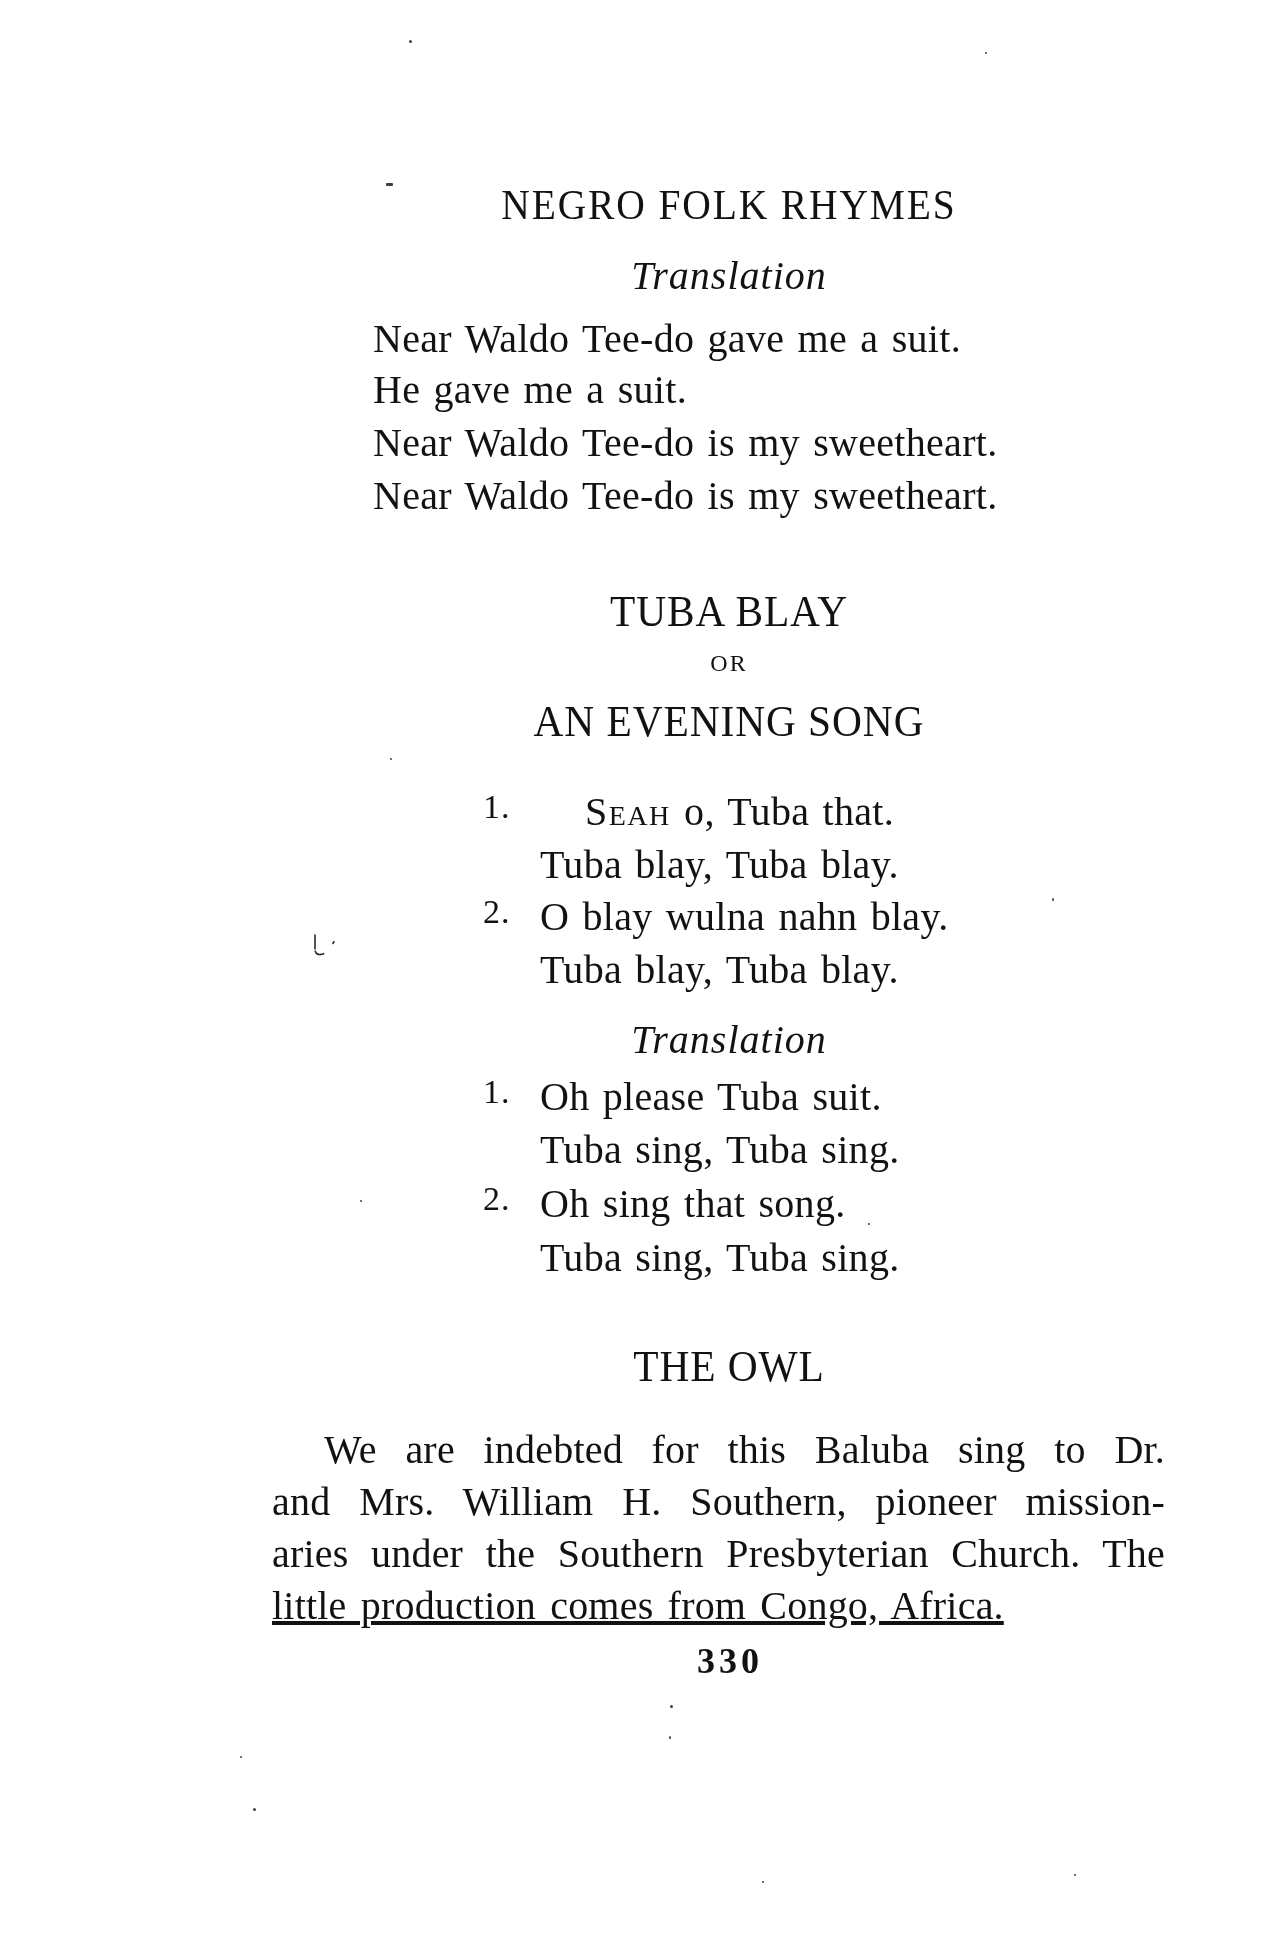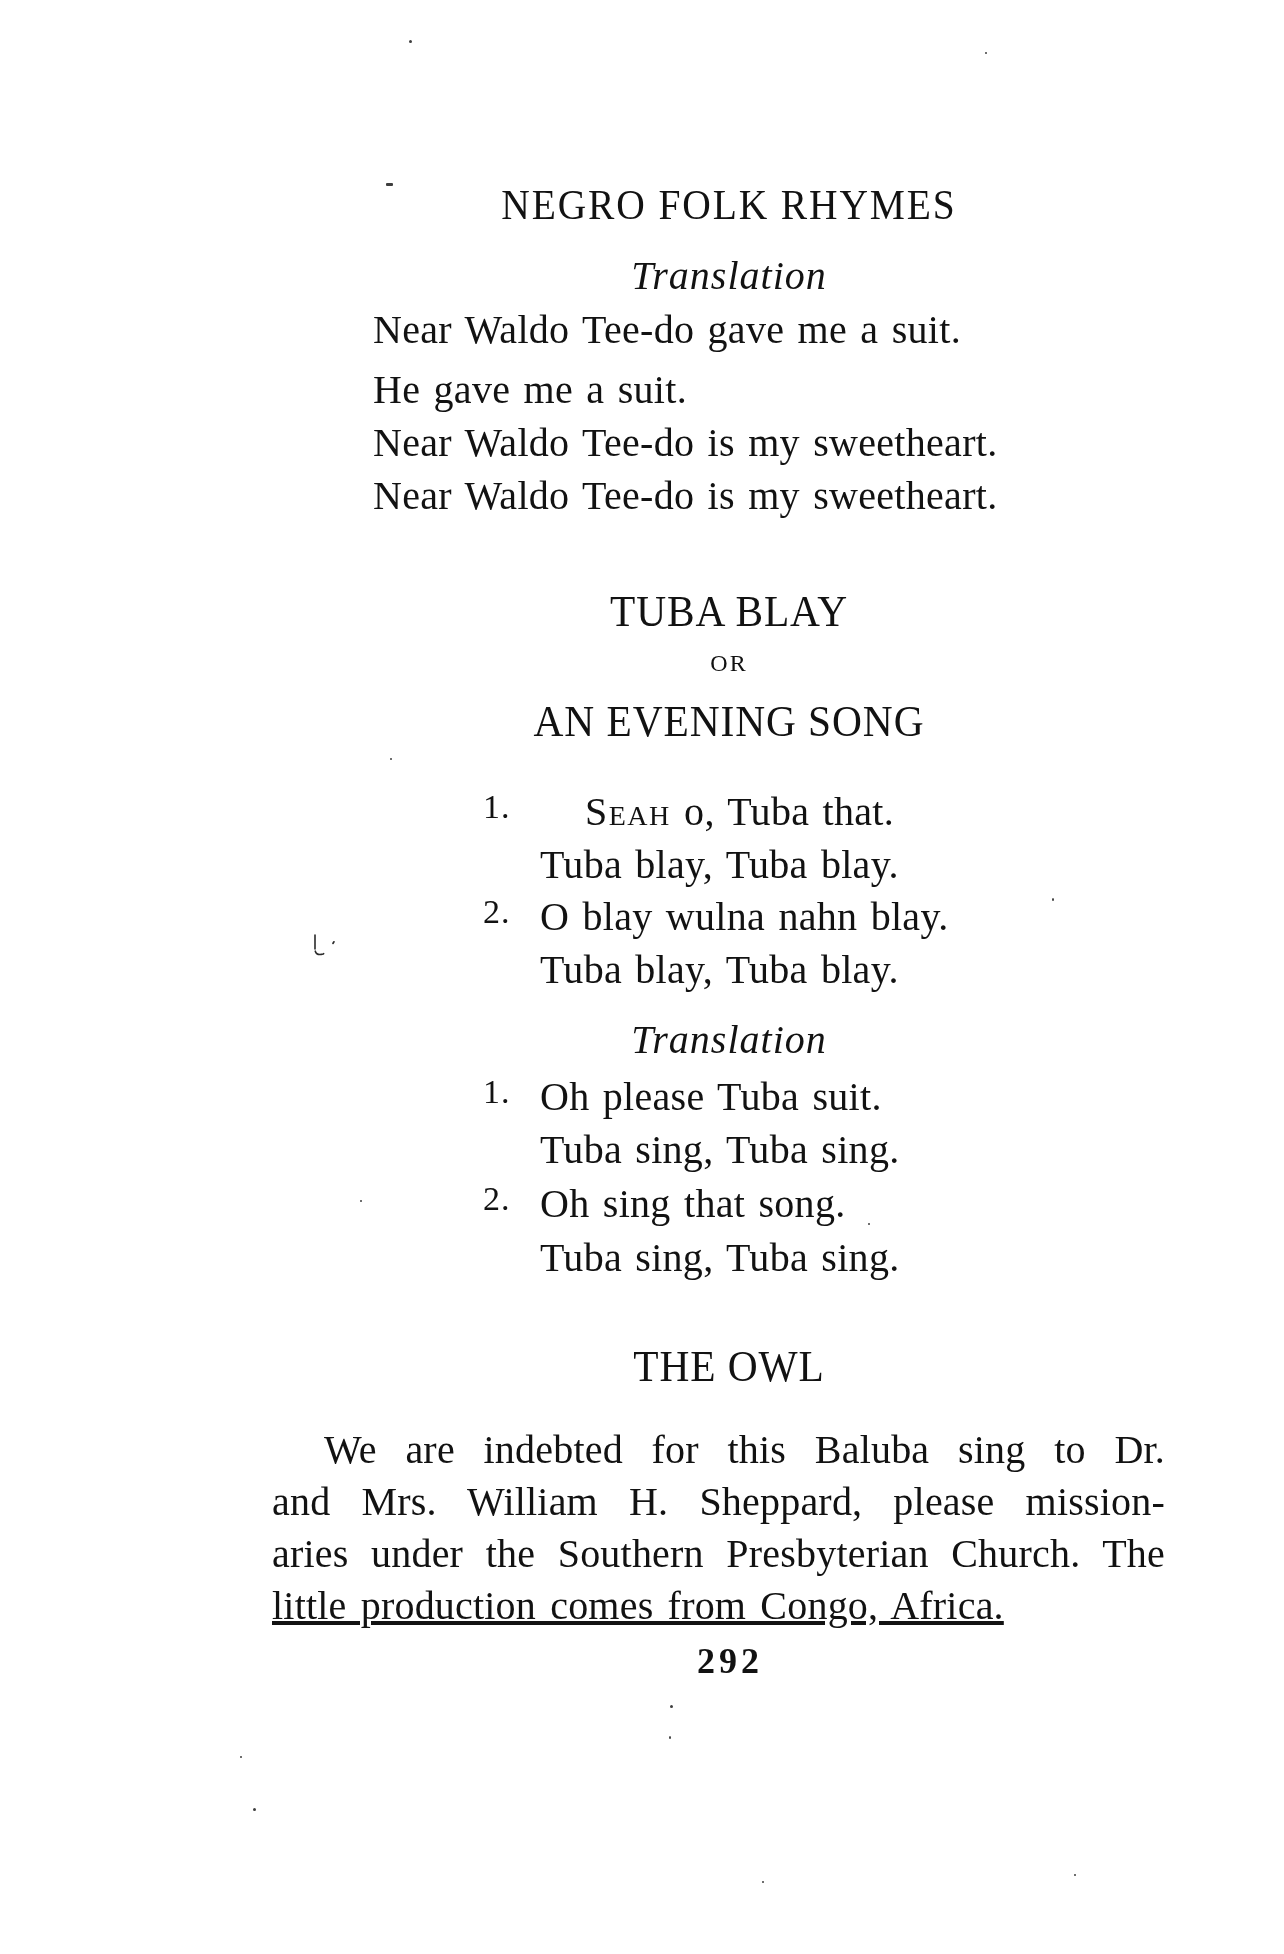--- a/index.html
+++ b/index.html
@@ -42,21 +42,21 @@
   .dash-speck { border-radius: 1px; }
   svg.checkmark { position: absolute; left: 312px; top: 934px; }
 </style>
 </head>
 <body>
 
 <div class="abs centercol running-head" style="top:181px">NEGRO FOLK RHYMES</div>
 
 <div class="abs centercol trans-label" style="top:252px">Translation</div>
 
-<div class="abs verse-line" style="left:373px; top:306px">Near Waldo Tee-do gave me a suit.</div>
+<div class="abs verse-line" style="left:373px; top:315px">Near Waldo Tee-do gave me a suit.</div>
 <div class="abs verse-line" style="left:373px; top:366px">He gave me a suit.</div>
 <div class="abs verse-line" style="left:373px; top:419px">Near Waldo Tee-do is my sweetheart.</div>
 <div class="abs verse-line" style="left:373px; top:472px">Near Waldo Tee-do is my sweetheart.</div>
 
 <div class="abs centercol section-title" style="top:585px">TUBA BLAY</div>
 <div class="abs centercol or-label" style="top:650px">OR</div>
 <div class="abs centercol section-title" style="top:695px">AN EVENING SONG</div>
 
 <div class="abs num-row" style="top:788px">
   <span class="vnum">1.</span>
@@ -91,26 +91,26 @@
   <span class="vtext"><span>Oh sing that song.</span></span>
 </div>
 <div class="abs num-row" style="top:1234px">
   <span class="vtext"><span>Tuba sing, Tuba sing.</span></span>
 </div>
 
 <div class="abs centercol section-title" style="top:1340px">THE OWL</div>
 
 <div class="abs paragraph" style="top:1424px">
   <div class="para-line para-first">We are indebted for this Baluba sing to Dr.</div>
-  <div class="para-line">and Mrs. William H. Sheppard, please mission-</div>
+  <div class="para-line">and Mrs. William H. Southern, pioneer mission-</div>
   <div class="para-line">aries under the Southern Presbyterian Church.  The</div>
   <div class="para-line para-last">little production comes from Congo, Africa.</div>
 </div>
 
-<div class="abs page-number" style="left:640px; width:180px; text-align:center; top:1640px">292</div>
+<div class="abs page-number" style="left:640px; width:180px; text-align:center; top:1640px">330</div>
 
 <div class="speck" style="left:409px; top:40px"></div>
 <div class="speck dash-speck" style="left:386px; top:183px; width:7px; height:3px"></div>
 <div class="speck" style="left:985px; top:52px; width:2px; height:2px"></div>
 <div class="speck" style="left:390px; top:758px; width:2px; height:2px"></div>
 <div class="speck" style="left:1052px; top:898px; width:2px; height:3px"></div>
 <div class="speck" style="left:360px; top:1200px; width:2px; height:2px"></div>
 <div class="speck" style="left:868px; top:1223px; width:2px; height:2px"></div>
 <div class="speck" style="left:670px; top:1705px"></div>
 <div class="speck" style="left:669px; top:1736px; width:2px; height:3px"></div>

